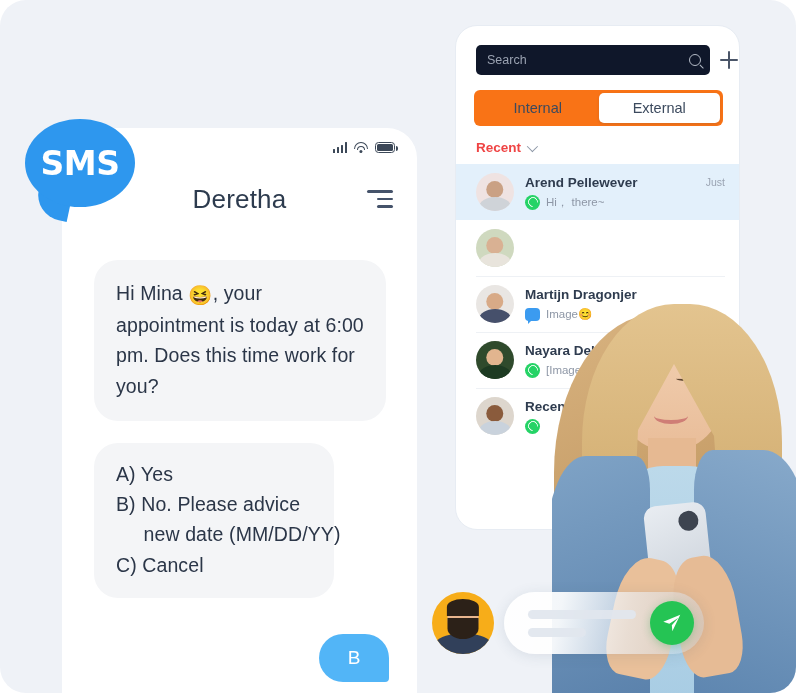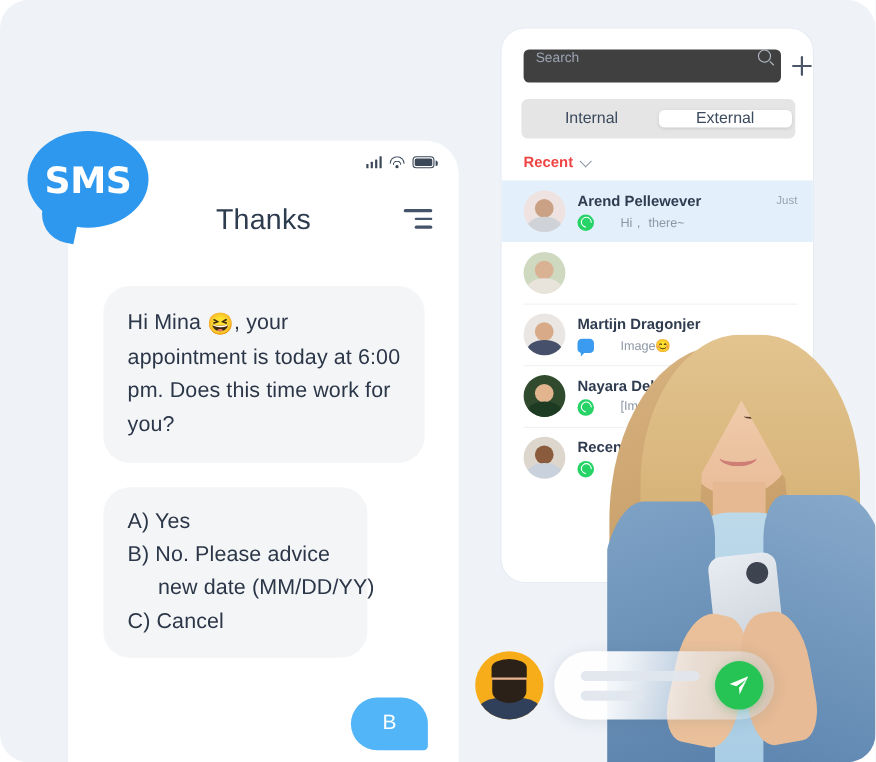--- a/index.html
+++ b/index.html
@@ -102,40 +102,40 @@
   
   #rcard {
     position: absolute; left: 455px; top: 25px;
     width: 285px; height: 505px;
     background: #ffffff; border-radius: 22px;
     border: 1px solid #e7ecf3;
     overflow: hidden;
   }
   #search-row { display: flex; align-items: center; gap: 10px; padding: 19px 18px 0 20px; }
   #search-box {
-    flex: 1; height: 30px; background: #404040; border-radius: 5px;
-    display: flex; align-items: flex-start; padding: 0 9px 0 11px; gap: 41px;
+    flex: 1; height: 30px; background: #0f172a; border-radius: 5px;
+    display: flex; align-items: center; padding: 0 9px 0 11px; gap: 41px;
   }
   #search-input {
     flex: 1; border: none; background: transparent; outline: none;
     font-family: "Liberation Sans", sans-serif; font-size: 12.5px; color: #8a93a3;
   }
   #search-input::placeholder { color: #9aa2b1; }
   .mag { width: 12px; height: 12px; border: 1.4px solid #b3bac5; border-radius: 50%;
     position: relative; flex: none; }
   .mag:after { content: ""; position: absolute; right: -4px; bottom: -2.5px;
     width: 5px; height: 1.4px; background: #b3bac5; transform: rotate(45deg); }
   #plus-btn { width: 18px; height: 18px; position: relative; cursor: pointer; flex: none; }
   #plus-btn:before, #plus-btn:after { content: ""; position: absolute; background: #4a5568; border-radius: 1px; }
   #plus-btn:before { left: 0; top: 8px; width: 18px; height: 2px; }
   #plus-btn:after { top: 0; left: 8px; height: 18px; width: 2px; }
 
   #tabs {
-    margin: 15px 16px 0 18px; height: 36px; background: #e5e5e5;
-    border-radius: 6px; display: flex; padding: 3px; align-items: center;
+    margin: 15px 16px 0 18px; height: 36px; background: #f97316;
+    border-radius: 6px; display: flex; padding: 3px;
   }
   .tab { flex: 1; display: flex; align-items: center; justify-content: center;
     font-size: 14.5px; color: #3c4a5e; border-radius: 5px; cursor: pointer; }
   .tab.active { background: #ffffff; box-shadow: 0 1px 3px rgba(40,60,90,.16); }
 
   #recent-row { display: flex; align-items: center; gap: 6px; padding: 14px 0 9px 20px; }
   #recent-label { font-size: 13.5px; color: #ef4444; font-weight: bold; }
   .chev { width: 8px; height: 8px; border-right: 1.5px solid #8d97a7;
     border-bottom: 1.5px solid #8d97a7; transform: rotate(45deg) translateY(-2px); }
 
@@ -147,21 +147,21 @@
   .av { width: 38px; height: 38px; border-radius: 50%; flex: none; overflow: hidden;
     position: relative; }
   .av .head { position: absolute; left: 50%; top: 20%; transform: translateX(-50%);
     width: 46%; height: 46%; border-radius: 50%; }
   .av .body { position: absolute; left: 50%; bottom: -14%; transform: translateX(-50%);
     width: 84%; height: 52%; border-radius: 50% 50% 0 0; }
   .rtxt { flex: 1; min-width: 0; }
   .rname-line { display: flex; align-items: center; gap: 6px; }
   .rname { font-size: 13.5px; font-weight: bold; color: #2f3c4f; white-space: nowrap; }
   .rtime { margin-left: auto; font-size: 10.5px; color: #9aa3b2; white-space: nowrap; }
-  .rmsg { display: flex; align-items: center; gap: 24px; margin-top: 5px; }
+  .rmsg { display: flex; align-items: center; gap: 6px; margin-top: 5px; }
   .rmsg .mtxt { font-size: 11.5px; color: #8e97a6; white-space: nowrap; }
   .chip { width: 15px; height: 15px; border-radius: 50%; flex: none;
     display: flex; align-items: center; justify-content: center; }
   .chip.wa { background: #25d366; }
   .chip.wa:after { content: ""; width: 8px; height: 8px; border: 1.4px solid #fff;
     border-radius: 50%; border-bottom-color: transparent; transform: rotate(-40deg); }
   .chip.sms { background: #3b9bf0; border-radius: 4px; width: 15px; height: 13px;
     font-size: 5.5px; color: #fff; font-weight: bold; position: relative; }
   .chip.sms:after { content: ""; position: absolute; left: 2.5px; bottom: -3px;
     border-left: 4px solid #3b9bf0; border-bottom: 4px solid transparent; }
@@ -244,21 +244,21 @@
           <span class="w1"></span>
           <span class="w2"></span>
           <span class="w3"></span>
         </span>
       <span class="batt">
           <b></b>
         </span>
     </div>
 
     <div id="phone-header">
-      <div id="phone-title">Thanks</div>
+      <div id="phone-title">Deretha</div>
       <div id="menu-btn">
           <i></i>
           <i></i>
           <i></i>
         </div>
     </div>
 
     <div id="chat-area">
 
       <div class="bubble-in"><span>Hi Mina </span><span class="emoji">😆</span><span>, your appointment is today at 6:00 pm. Does this time work for you?</span></div>

